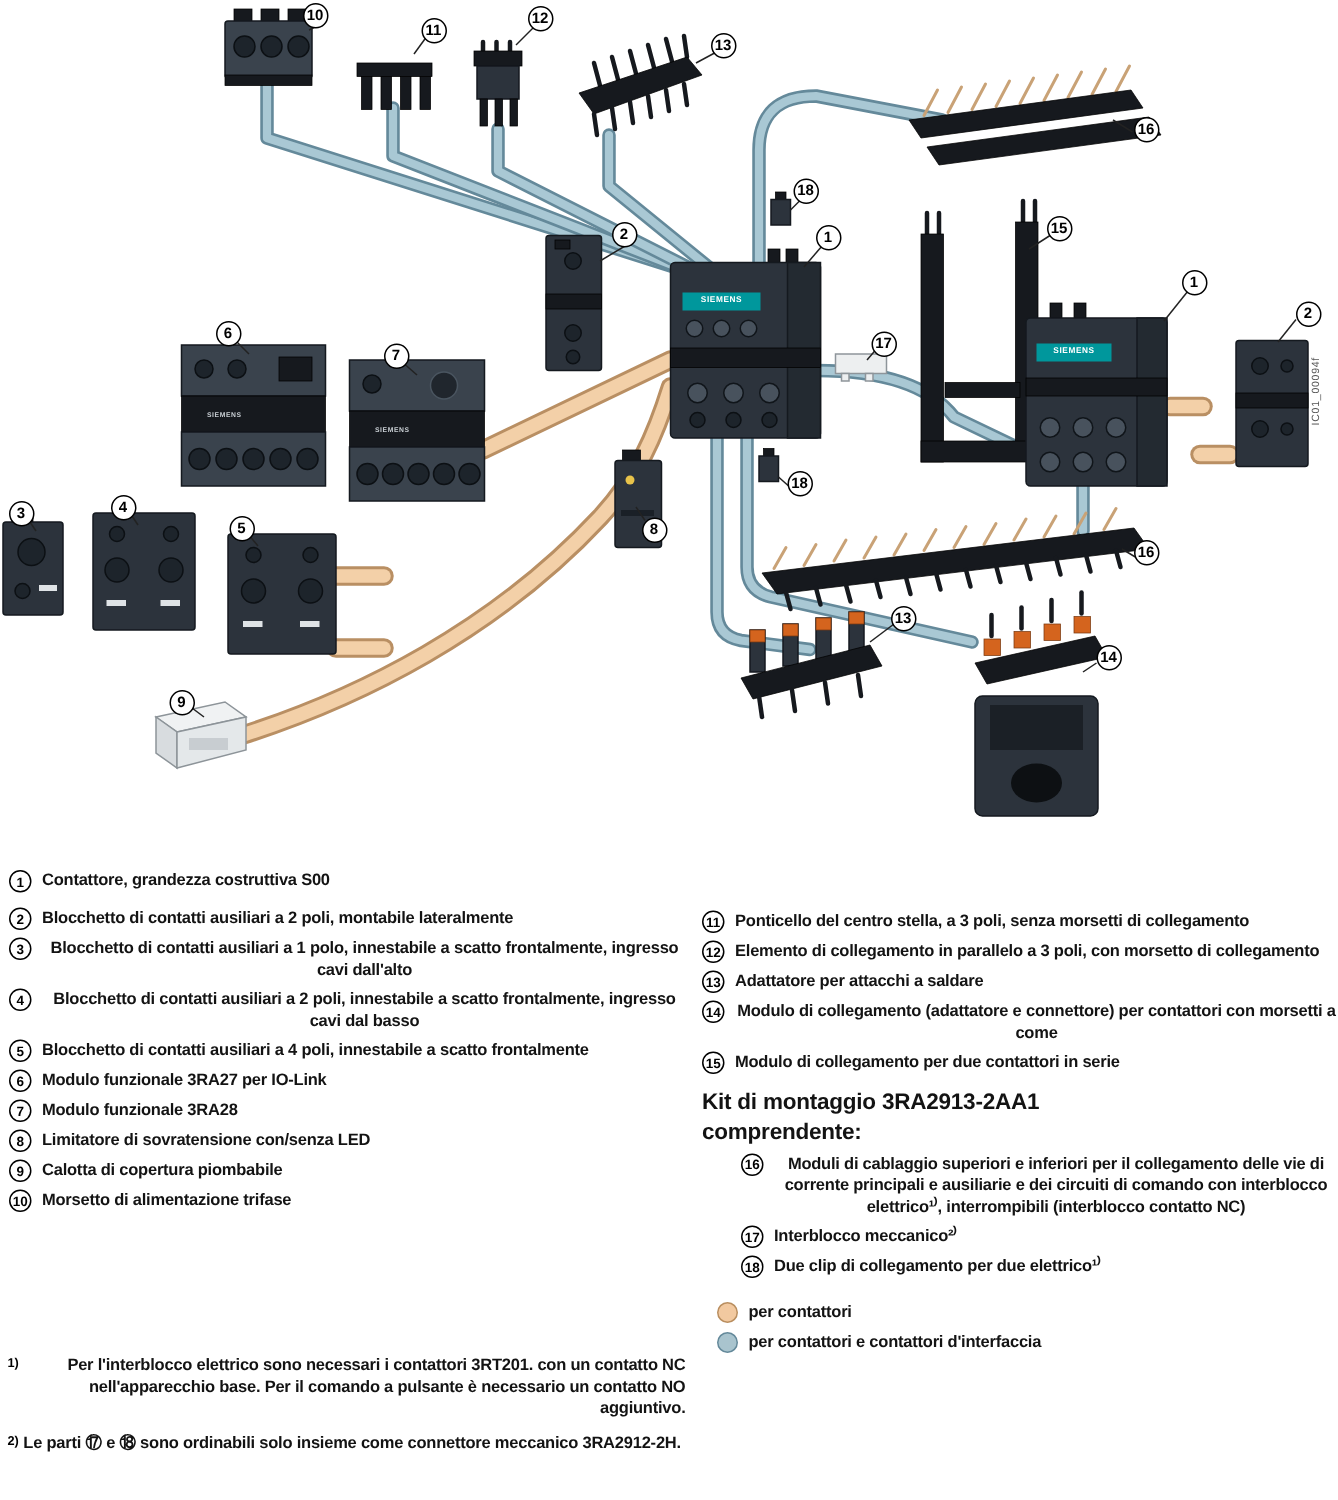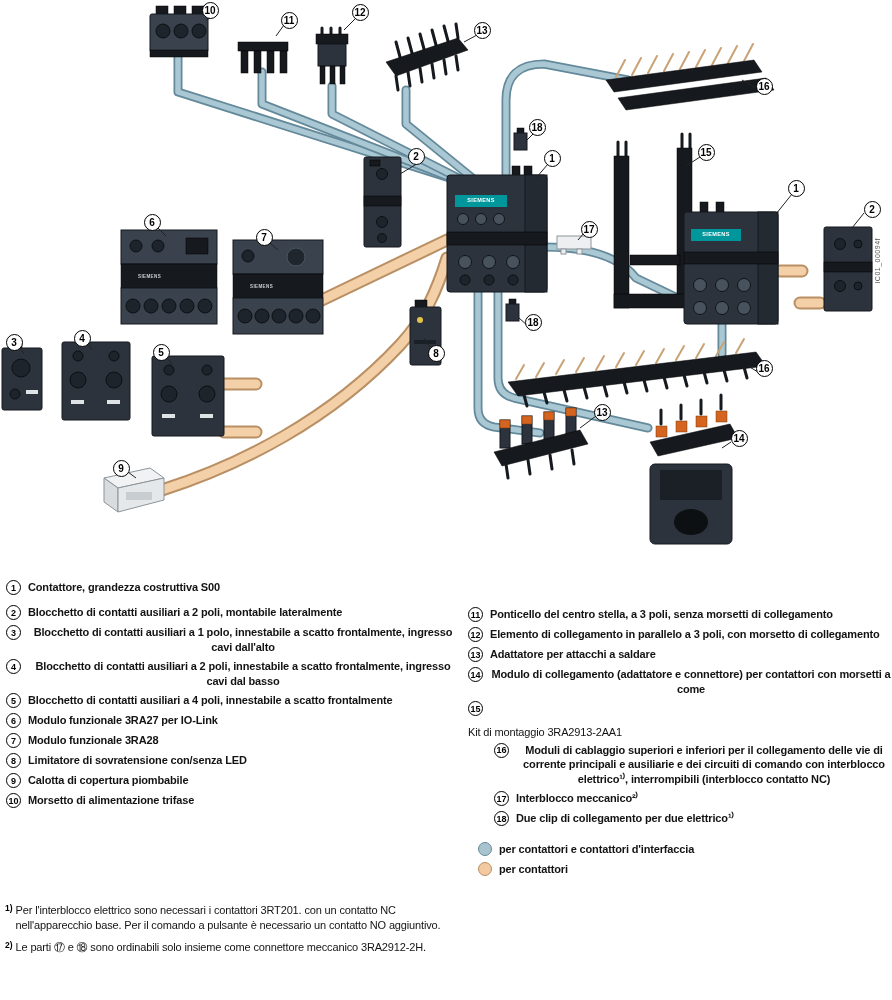--- a/index.html
+++ b/index.html
@@ -38,28 +38,28 @@
   
   .lrow{display:flex;gap:7px;margin-bottom:5px;align-items:flex-start;}
   .numc{flex:0 0 auto;width:15px;height:15px;border:1.3px solid #000;border-radius:50%;
     font-size:9px;font-weight:bold;display:flex;align-items:center;justify-content:center;
     box-sizing:border-box;color:#000;background:#fff;}
   .ltxt{font-size:11px;font-weight:bold;color:#131313;line-height:1.32;letter-spacing:-.15px;text-align:center;}
   #legend-left{position:absolute;left:6px;top:580px;width:452px;}
   #legend-left .lrow:nth-child(2){margin-top:10px;}
   .right-col{position:absolute;left:468px;top:607px;width:424px;}
   .kit{margin-top:9px;}
-  .kit-title,.kit-sub{font-size:11px;font-weight:normal;color:#131313;line-height:1.35;letter-spacing:-.15px;}
+  .kit-title,.kit-sub{font-size:15px;font-weight:bold;color:#131313;line-height:1.35;letter-spacing:-.15px;}
   #kit-items{margin-left:26px;margin-top:3px;}
   #color-legend{margin-top:16px;margin-left:10px;}
   .cdot{flex:0 0 auto;width:14px;height:14px;border-radius:50%;border:1px solid #888;box-sizing:border-box;}
   #footnotes{position:absolute;left:5px;top:903px;width:452px;}
   .fnrow{display:flex;gap:3px;margin-bottom:8px;}
   .fnm{font-size:8.5px;font-weight:bold;line-height:1;margin-top:1px;flex:0 0 auto;}
-  .fntxt{font-size:11px;font-weight:normal;color:#131313;line-height:1.32;letter-spacing:-.15px;}
+  .fntxt{font-size:11px;font-weight:bold;color:#131313;line-height:1.32;letter-spacing:-.15px;text-align:right;}
 </style>
 </head>
 <body>
 
 <div class="diagram">
   <svg viewBox="0 0 892 575" width="892" height="575">
 
     <g>
       <path class="tPo" d="M162,490 C240,465 330,420 400,345 C425,318 437,290 447,258"></path>
       <path class="tP" d="M162,490 C240,465 330,420 400,345 C425,318 437,290 447,258"></path>
@@ -477,47 +477,49 @@
       <div class="lrow">
         <span class="numc">13</span>
         <span class="ltxt">Adattatore per attacchi a saldare</span>
       </div>
       <div class="lrow">
         <span class="numc">14</span>
         <span class="ltxt">Modulo di collegamento (adattatore e connettore) per contattori con morsetti a come</span>
       </div>
       <div class="lrow">
         <span class="numc">15</span>
+        <span class="ltxt">Modulo di collegamento per due contattori in serie</span>
       </div>
     </div>
   <div class="kit">
     <div class="kit-title">Kit di montaggio 3RA2913-2AA1</div>
+    <div class="kit-sub">comprendente:</div>
     <div id="kit-items">
         <div class="lrow">
           <span class="numc">16</span>
           <span class="ltxt">Moduli di cablaggio superiori e inferiori per il collegamento delle vie di corrente principali e ausiliarie e dei circuiti di comando con interblocco elettrico¹⁾, interrompibili (interblocco contatto NC)</span>
         </div>
         <div class="lrow">
           <span class="numc">17</span>
           <span class="ltxt">Interblocco meccanico²⁾</span>
         </div>
         <div class="lrow">
           <span class="numc">18</span>
           <span class="ltxt">Due clip di collegamento per due elettrico¹⁾</span>
         </div>
       </div>
   </div>
   <div id="color-legend">
       <div class="lrow">
+        <span class="cdot" style="background: rgb(242, 201, 160); border-color: rgb(185, 142, 95);"></span>
+        <span class="ltxt">per contattori</span>
+      </div>
+      <div class="lrow">
         <span class="cdot" style="background: rgb(169, 196, 206); border-color: rgb(100, 137, 154);"></span>
         <span class="ltxt">per contattori e contattori d'interfaccia</span>
-      </div>
-      <div class="lrow">
-        <span class="cdot" style="background: rgb(242, 201, 160); border-color: rgb(185, 142, 95);"></span>
-        <span class="ltxt">per contattori</span>
       </div>
     </div>
 </div>
 
 <div id="footnotes">
     <div class="fnrow">
       <sup class="fnm">1)</sup>
       <span class="fntxt">Per l'interblocco elettrico sono necessari i contattori 3RT201. con un contatto NC nell'apparecchio base. Per il comando a pulsante è necessario un contatto NO aggiuntivo.</span>
     </div>
     <div class="fnrow">

